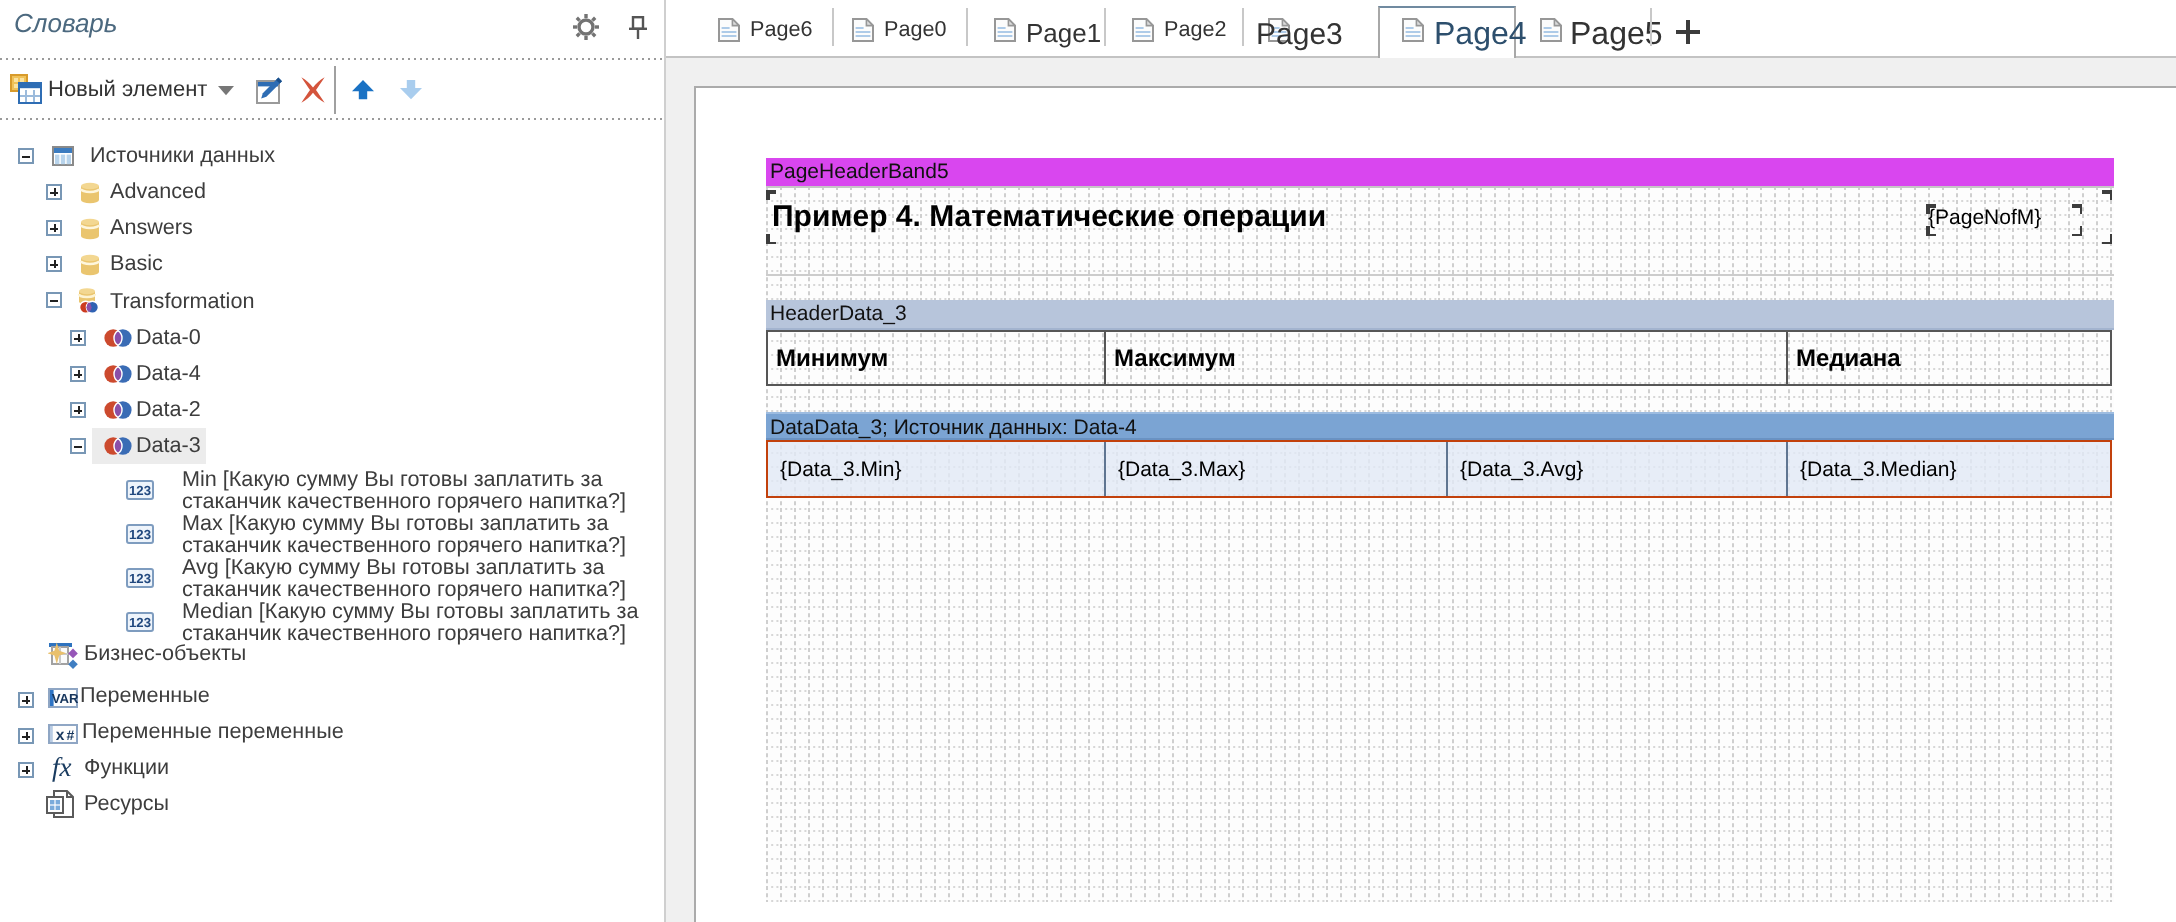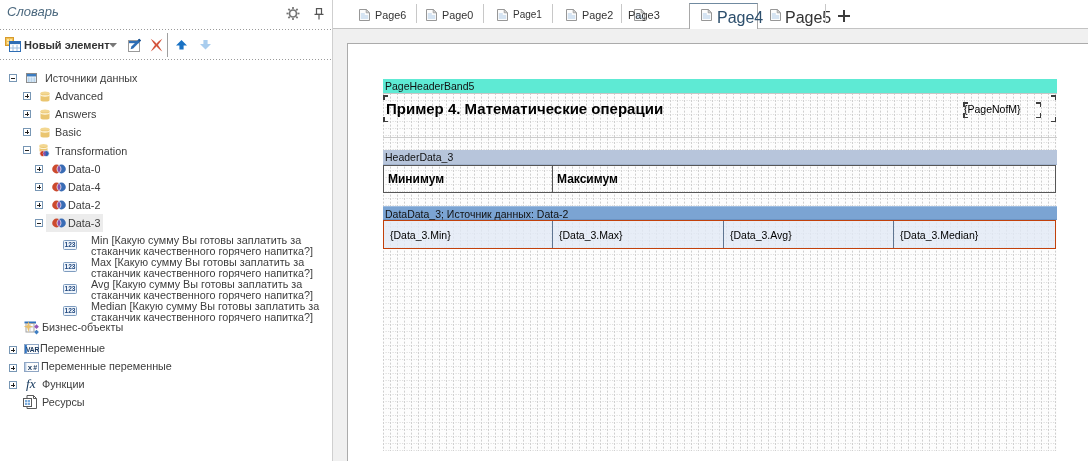--- a/index.html
+++ b/index.html
@@ -2,21 +2,21 @@
 <html><head><meta charset="utf-8">
 <style>
 html,body{margin:0;padding:0;width:1088px;height:461px;overflow:hidden;background:#fff;
 font-family:"Liberation Sans",sans-serif;}
 *{box-sizing:border-box;}
 .abs{position:absolute;}
 #panel{position:absolute;left:0;top:0;width:333px;height:461px;background:#fff;border-right:1px solid #cfcfcf;}
 #ptitle{position:absolute;left:7px;top:4px;font-size:13px;color:#4c697f;font-style:italic;}
 .dots{position:absolute;left:0;width:331px;height:1px;
 background:repeating-linear-gradient(to right,#9a9a9a 0 1px,transparent 1px 3px);}
-#tb-text{position:absolute;left:24px;top:39px;font-size:11px;color:#333;font-weight:bold;}
+#tb-text{position:absolute;left:24px;top:39px;font-size:11px;color:#333;}
 .vsep{position:absolute;width:1px;background:#adadad;}
 .trow{position:absolute;font-size:10.8px;color:#3d3d3d;white-space:nowrap;}
 .exp{position:absolute;width:8px;height:8px;border:1px solid #7897b5;background:#fff;}
 .exp i{position:absolute;left:1px;top:3px;width:4px;height:0;border-top:1px solid #222;display:block;}
 .exp.plus b{position:absolute;left:3px;top:1px;height:4px;width:0;border-left:1px solid #222;display:block;}
 .m2{font-size:10.8px;color:#3d3d3d;position:absolute;line-height:10.8px;white-space:nowrap;margin-left:10px;}
 
 #tabbar{position:absolute;left:333px;top:0;width:755px;height:29px;background:#fff;border-bottom:1px solid #c3c3c3;}
 .tsep{position:absolute;top:4px;width:1px;height:19px;background:#c8c8c8;}
 #seltab{position:absolute;left:689px;top:3px;width:69px;height:27px;background:#fff;
@@ -296,41 +296,41 @@
     <div class="abs" style="left:442px;top:9px;font-size:10.8px;color:#333">Page0</div>
     <svg class="abs" style="left:497px;top:9px" width="11" height="12" viewBox="0 0 11 12">
       <path d="M0.5 0.5 H7.2 L10.5 3.8 V11.5 H0.5 Z" fill="#fcfcfc" stroke="#979797"></path>
       <path d="M7.2 0.5 V3.8 H10.5 Z" fill="#dcdcdc" stroke="#979797" stroke-width="0.8"></path>
       <g stroke="#aecbe8">
         <line x1="1.8" y1="5" x2="5.8" y2="5"></line>
         <line x1="1.8" y1="7" x2="9.2" y2="7"></line>
         <line x1="1.8" y1="9" x2="9.2" y2="9"></line>
       </g>
     </svg>
-    <div class="abs" style="left:513px;top:9px;font-size:10px;color:#333">Page1</div>
+    <div class="abs" style="left:513px;top:9px;font-size:13px;color:#333">Page1</div>
     <svg class="abs" style="left:566px;top:9px" width="11" height="12" viewBox="0 0 11 12">
       <path d="M0.5 0.5 H7.2 L10.5 3.8 V11.5 H0.5 Z" fill="#fcfcfc" stroke="#979797"></path>
       <path d="M7.2 0.5 V3.8 H10.5 Z" fill="#dcdcdc" stroke="#979797" stroke-width="0.8"></path>
       <g stroke="#aecbe8">
         <line x1="1.8" y1="5" x2="5.8" y2="5"></line>
         <line x1="1.8" y1="7" x2="9.2" y2="7"></line>
         <line x1="1.8" y1="9" x2="9.2" y2="9"></line>
       </g>
     </svg>
     <div class="abs" style="left:582px;top:9px;font-size:10.8px;color:#333">Page2</div>
     <svg class="abs" style="left:634px;top:9px" width="11" height="12" viewBox="0 0 11 12">
       <path d="M0.5 0.5 H7.2 L10.5 3.8 V11.5 H0.5 Z" fill="#fcfcfc" stroke="#979797"></path>
       <path d="M7.2 0.5 V3.8 H10.5 Z" fill="#dcdcdc" stroke="#979797" stroke-width="0.8"></path>
       <g stroke="#aecbe8">
         <line x1="1.8" y1="5" x2="5.8" y2="5"></line>
         <line x1="1.8" y1="7" x2="9.2" y2="7"></line>
         <line x1="1.8" y1="9" x2="9.2" y2="9"></line>
       </g>
     </svg>
-    <div class="abs" style="left:628px;top:9px;font-size:11px;color:#333">Page3</div>
+    <div class="abs" style="left:628px;top:9px;font-size:15px;color:#333">Page3</div>
     <svg class="abs" style="left:701px;top:9px" width="11" height="12" viewBox="0 0 11 12">
       <path d="M0.5 0.5 H7.2 L10.5 3.8 V11.5 H0.5 Z" fill="#fcfcfc" stroke="#979797"></path>
       <path d="M7.2 0.5 V3.8 H10.5 Z" fill="#dcdcdc" stroke="#979797" stroke-width="0.8"></path>
       <g stroke="#aecbe8">
         <line x1="1.8" y1="5" x2="5.8" y2="5"></line>
         <line x1="1.8" y1="7" x2="9.2" y2="7"></line>
         <line x1="1.8" y1="9" x2="9.2" y2="9"></line>
       </g>
     </svg>
     <div class="abs" style="left:717px;top:9px;font-size:16px;color:#2d4f6d">Page4</div>
@@ -366,21 +366,21 @@
      <rect width="7" height="7" fill="#fdfdfd"></rect>
      <path d="M0 0.5 H7" stroke="#d7d7d7" stroke-width="1" stroke-dasharray="1 1.6" fill="none"></path>
           <path d="M0.5 0 V7" stroke="#cfcfcf" stroke-width="1" stroke-dasharray="2 1.6" fill="none"></path>
    </pattern>
   </defs>
   <rect width="674" height="372" fill="url(#gp)"></rect>
  </svg>
 </div>
 
 <div id="bands">
-    <div class="strip" style="top:79px;height:15px;background:#5eead4;border-bottom:1px solid #c6c6c6">
+    <div class="strip" style="top:79px;height:15px;background:#d946ef;border-bottom:1px solid #c6c6c6">
       <span class="striptxt">PageHeaderBand5</span>
     </div>
     <div class="abs" style="left:383px;top:137px;width:674px;height:1px;background:#cccccc"></div>
     <div class="abs" style="left:386px;top:100px;font-size:15px;font-weight:bold;color:#000">Пример 4. Математические операции</div>
     <div class="br" style="left:383px;top:95px">
       <i style="left:0;top:0;width:5px;height:1.5px"></i>
       <i style="left:0;top:0;width:1.5px;height:5px"></i>
     </div>
     <div class="br" style="left:1051px;top:95px">
       <i style="right:0;top:0;width:5px;height:1.5px"></i>
@@ -414,23 +414,26 @@
     <div class="strip" style="top:150px;height:15px;background:#b7c5db;border-bottom:1px solid #a3b4cf">
       <span class="striptxt">HeaderData_3</span>
     </div>
     <div class="cellrow" style="top:165px;height:28px;border:1px solid #565656">
       <div class="cell" style="left:0px;width:168px;">
         <span class="htext" style="left:4px;top:6px">Минимум</span>
       </div>
       <div class="cell" style="left:168px;width:171px;border-left:1px solid #565656">
         <span class="htext" style="left:4px;top:6px">Максимум</span>
       </div>
+      <div class="cell" style="left:509px;width:164px;border-left:1px solid #565656">
+        <span class="htext" style="left:4px;top:6px">Медиана</span>
+      </div>
     </div>
     <div class="strip" style="top:206px;height:14px;background:#7ba4d3;border-bottom:1px solid #6a92c2;border-top:1px solid #9dbce0">
-      <span class="striptxt" style="top:0.5px">DataData_3; Источник данных: Data-2</span>
+      <span class="striptxt" style="top:0.5px">DataData_3; Источник данных: Data-4</span>
     </div>
     <div class="cellrow" style="top:220px;height:29px;border:1px solid #c2410c;background:rgba(225,233,245,0.8)">
       <div class="cell" style="left:0px;width:168px;">
         <span class="dtext" style="left:6px;top:8px">{Data_3.Min}</span>
       </div>
       <div class="cell" style="left:168px;width:171px;border-left:1px solid #5f7591">
         <span class="dtext" style="left:6px;top:8px">{Data_3.Max}</span>
       </div>
       <div class="cell" style="left:339px;width:170px;border-left:1px solid #5f7591">
         <span class="dtext" style="left:6px;top:8px">{Data_3.Avg}</span>

